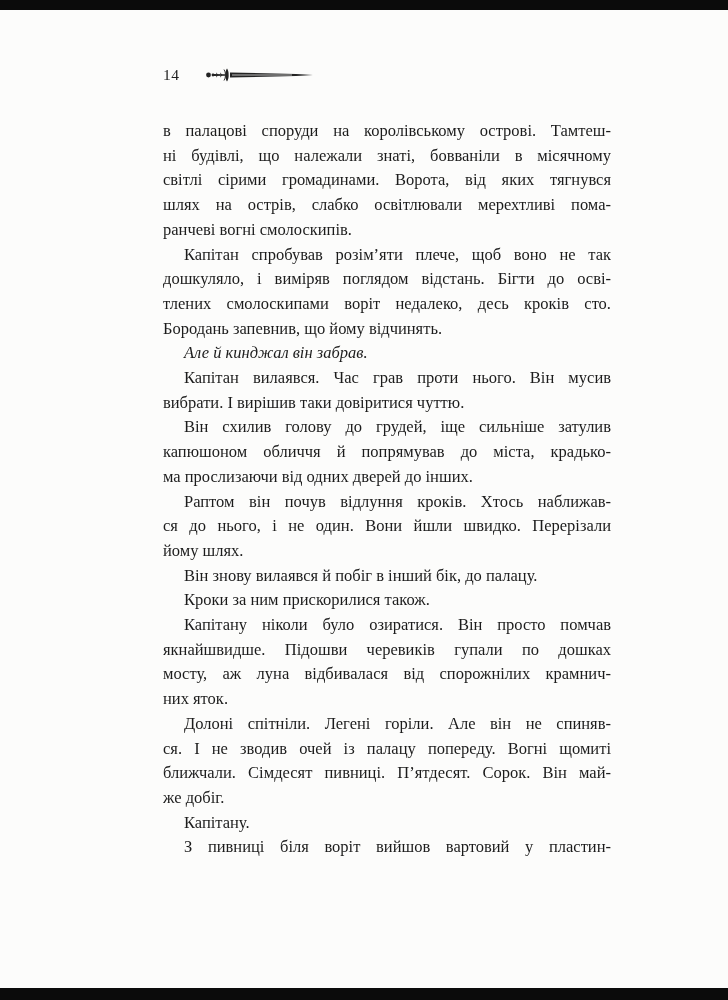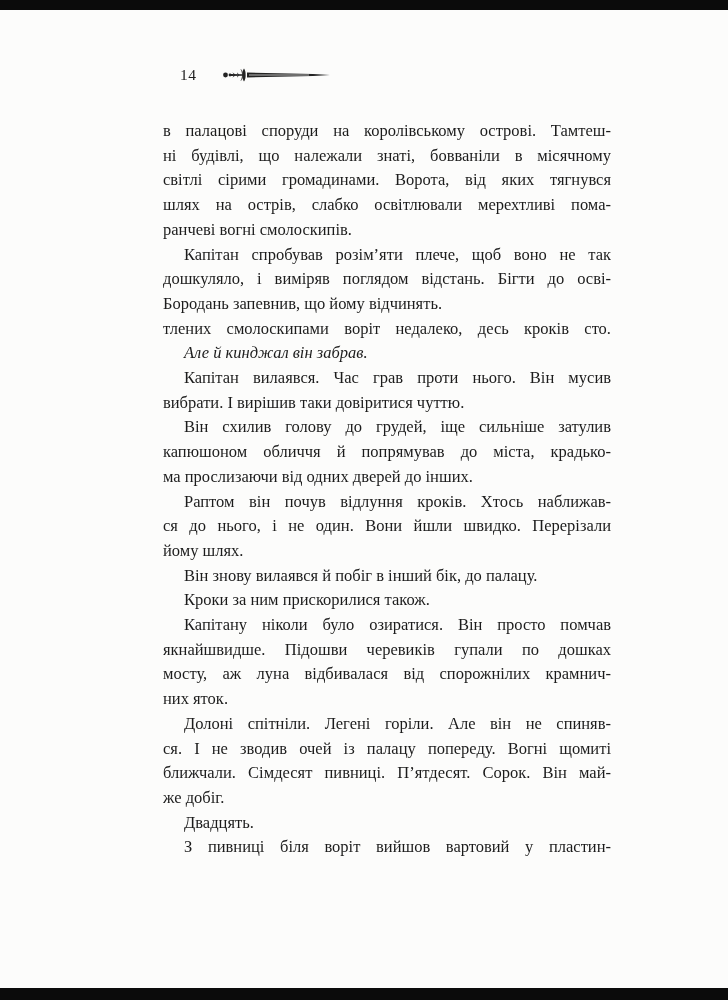--- a/index.html
+++ b/index.html
@@ -20,21 +20,20 @@
   }
   .edge-bar.top { top: 0; height: 10px; }
   .edge-bar.bottom { bottom: 0; height: 12px; }
 
   .running-head {
     position: absolute;
     top: 66px; left: 163px;
     display: flex;
     align-items: center;
     gap: 24px;
-    margin-left: 17px;
   }
   .page-number {
     font-size: 15.5px;
     color: #1e1e1e;
     letter-spacing: 0.5px;
   }
   .ornament svg { display: block; }
 
   .text-block {
     position: absolute;
@@ -95,22 +94,22 @@
       <p class="para">
         <span class="line">в палацові споруди на королівському острові. Тамтеш-</span>
         <span class="line">ні будівлі, що належали знаті, бовваніли в місячному</span>
         <span class="line">світлі сірими громадинами. Ворота, від яких тягнувся</span>
         <span class="line">шлях на острів, слабко освітлювали мерехтливі пома-</span>
         <span class="line last">ранчеві вогні смолоскипів.</span>
       </p>
       <p class="para indent">
         <span class="line">Капітан спробував розім’яти плече, щоб воно не так</span>
         <span class="line">дошкуляло, і виміряв поглядом відстань. Бігти до осві-</span>
+        <span class="line">тлених смолоскипами воріт недалеко, десь кроків сто.</span>
         <span class="line last">Бородань запевнив, що йому відчинять.</span>
-        <span class="line">тлених смолоскипами воріт недалеко, десь кроків сто.</span>
       </p>
       <p class="para indent italic">
         <span class="line last">Але й кинджал він забрав.</span>
       </p>
       <p class="para indent">
         <span class="line">Капітан вилаявся. Час грав проти нього. Він мусив</span>
         <span class="line last">вибрати. І вирішив таки довіритися чуттю.</span>
       </p>
       <p class="para indent">
         <span class="line">Він схилив голову до грудей, іще сильніше затулив</span>
@@ -134,21 +133,21 @@
         <span class="line">мосту, аж луна відбивалася від спорожнілих крамнич-</span>
         <span class="line last">них яток.</span>
       </p>
       <p class="para indent">
         <span class="line">Долоні спітніли. Легені горіли. Але він не спиняв-</span>
         <span class="line">ся. І не зводив очей із палацу попереду. Вогні щомиті</span>
         <span class="line">ближчали. Сімдесят пивниці. П’ятдесят. Сорок. Він май-</span>
         <span class="line last">же добіг.</span>
       </p>
       <p class="para indent">
-        <span class="line last">Двадцять.</span>
+        <span class="line last">Капітану.</span>
       </p>
       <p class="para indent">
         <span class="line">З пивниці біля воріт вийшов вартовий у пластин-</span>
       </p>
     </main>
 
   <div class="edge-bar bottom"></div>
 </div>
 
 </body></html>

